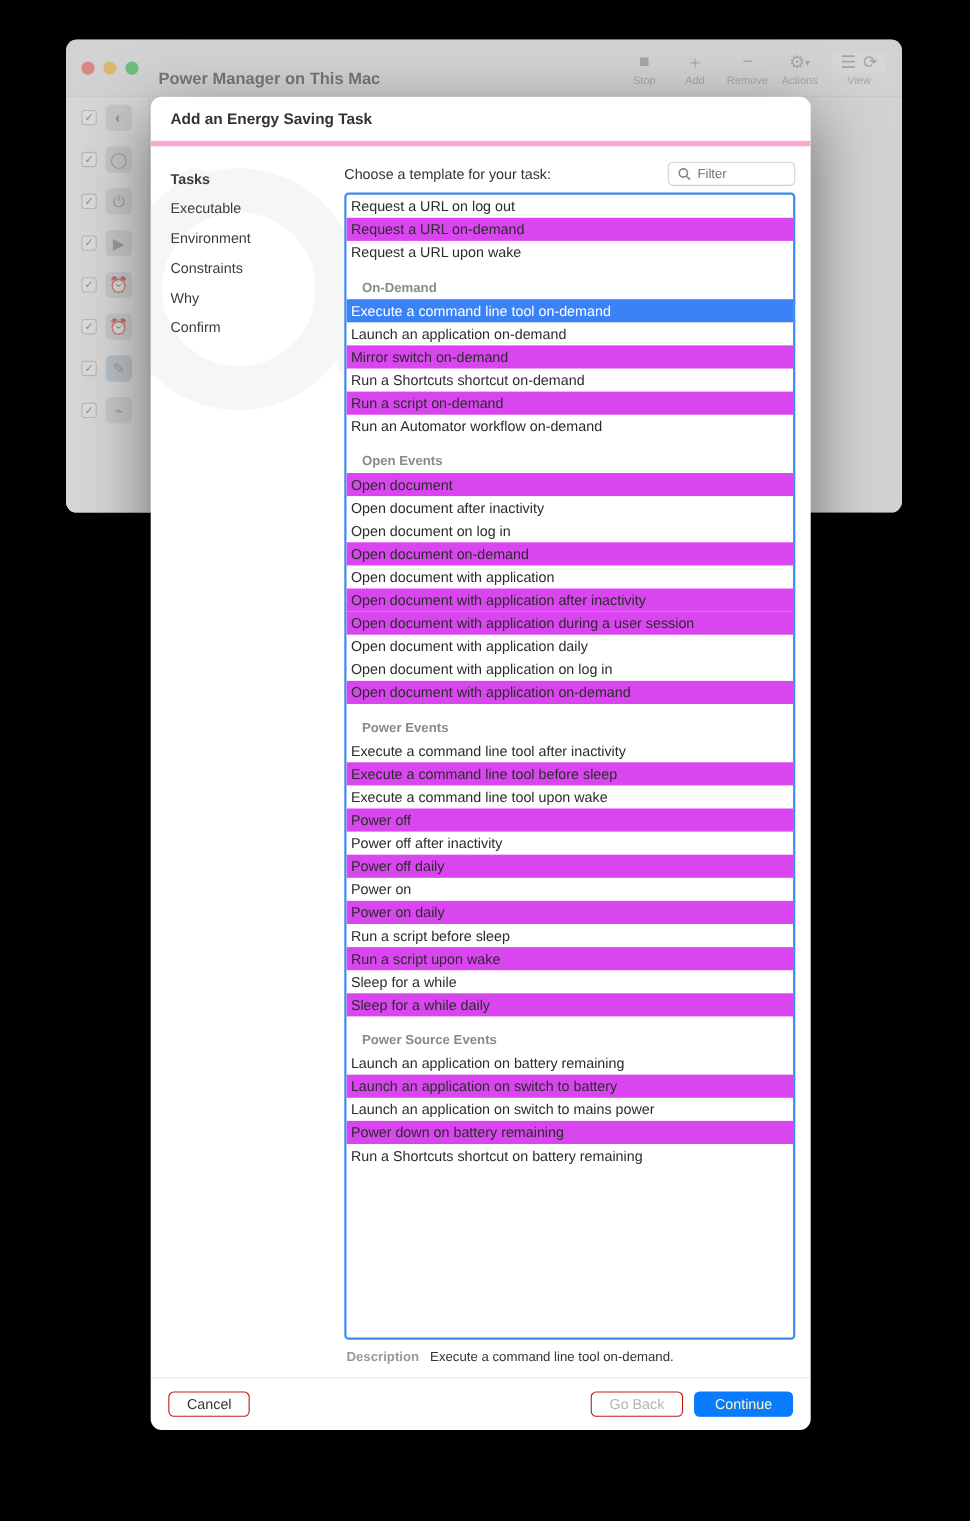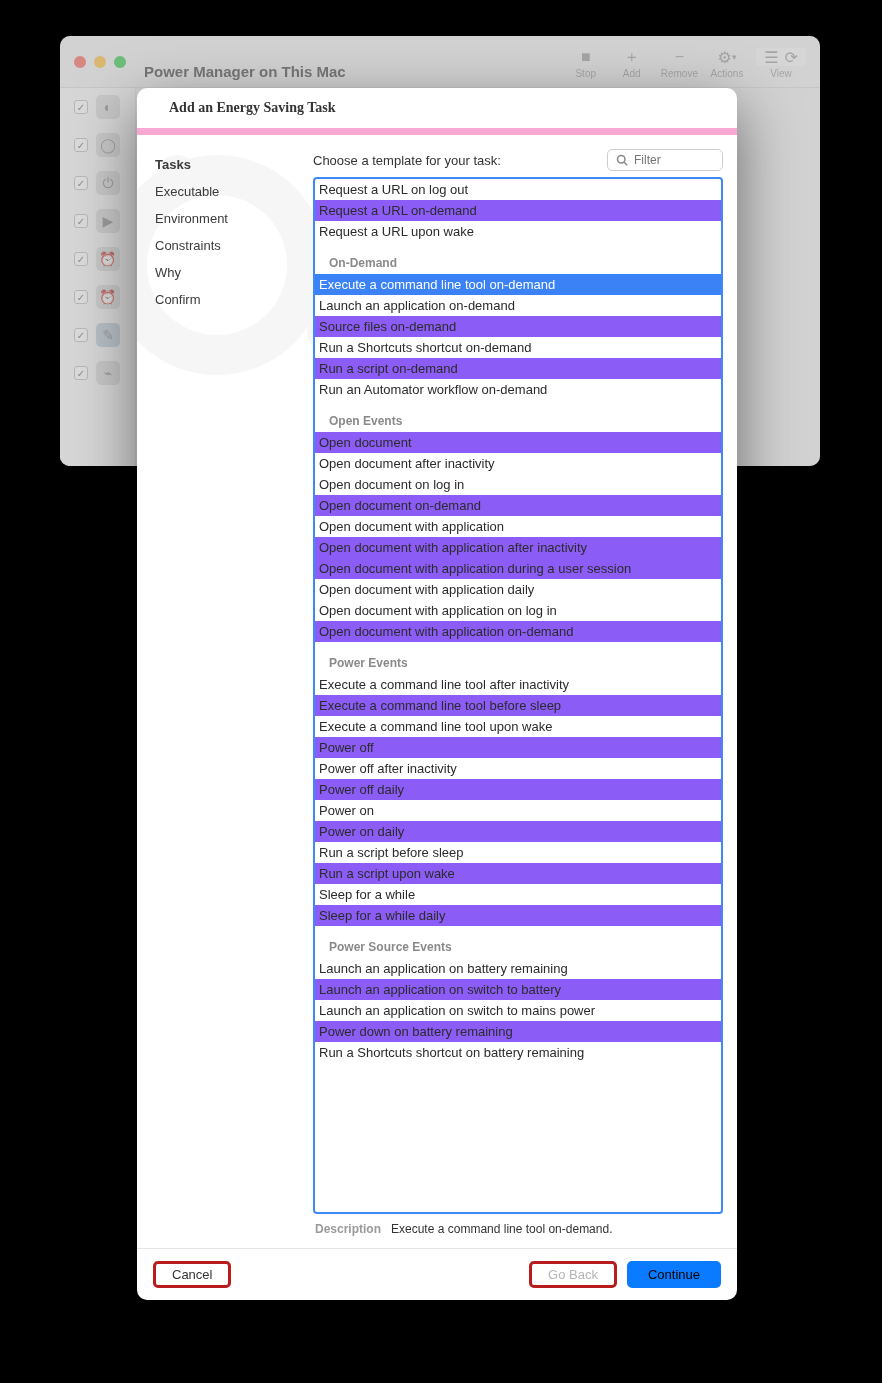--- a/index.html
+++ b/index.html
@@ -59,23 +59,23 @@
   position:absolute;
   left:137px; top:88px;
   width:600px; height:1212px;
   background:#fff;
   border-radius:10px;
   box-shadow:0 20px 60px rgba(0,0,0,.5);
   display:flex; flex-direction:column;
   overflow:hidden;
 }
 .sheet-header {
-  padding:12px 32px 12px;
-  border-bottom:7px solid #f9a8d4;
-  font-weight:600; font-size:14px;font-family:Liberation Serif, serif;
+  padding:12px 18px 12px;
+  border-bottom:5px solid #f9a8d4;
+  font-weight:600; font-size:14px;
 }
 .sheet-body {
   flex:1; display:flex; overflow:hidden;
   position:relative;
 }
 .watermark {
   position:absolute; left:-30px; top:-20px; width:280px; height:340px; z-index:0; opacity:.5;
 }
 .steps {
   width:172px; padding:16px 8px 8px 18px;
@@ -115,44 +115,44 @@
 .group-title {
   font-size:12px; font-weight:600; color:#8a8a8a;
   padding:14px 14px 4px;
 }
 .row {
   font-size:13px; color:#2b2b2b;
   padding:3px 4px;
   cursor:default;
   white-space:nowrap;
 }
-.row.alt { background:#8b5cf6; }
+.row.alt { background:#d946ef; }
 .row.sel { background:#3b82f6; color:#fff; }
 
 .desc-line{
   padding:8px 2px 4px; font-size:12px;
   display:flex; gap:10px;
 }
 .desc-line .lbl{ color:#9a9a9a; font-weight:600;}
 .desc-line .txt{ color:#333;}
 
 .sheet-footer {
   border-top:1px solid #e5e5e5;
   padding:12px 16px;
   display:flex; align-items:center; gap:10px;
 }
 .sheet-footer .spacer{ flex:1; }
 .btn {
   font-size:13px; padding:3px 16px;
-  border:3px solid #b91c1c; border-radius:5px;
+  border:1px solid #b91c1c; border-radius:5px;
   background:#fff; color:#333;
 }
 .btn.disabled { color:#b5b5b5; }
 .btn.primary {
-  background:#0a7aff; border-color:#0a7aff; color:#000000;
+  background:#0a7aff; border-color:#0a7aff; color:#fef9c3;
   padding:3px 18px;
 }
 </style>
 </head>
 <body>
 
 <div class="main-window">
   <div class="titlebar">
     <div class="traffic">
       <span class="tr-close"></span>
@@ -252,21 +252,21 @@
         </label>
       </div>
       <div class="listframe">
         <div class="listscroll" id="list">
             <div class="row">Request a URL on log out</div>
             <div class="row alt">Request a URL on-demand</div>
             <div class="row">Request a URL upon wake</div>
             <div class="group-title">On-Demand</div>
             <div class="row alt sel">Execute a command line tool on-demand</div>
             <div class="row">Launch an application on-demand</div>
-            <div class="row alt">Source files on-demand</div>
+            <div class="row alt">Mirror switch on-demand</div>
             <div class="row">Run a Shortcuts shortcut on-demand</div>
             <div class="row alt">Run a script on-demand</div>
             <div class="row">Run an Automator workflow on-demand</div>
             <div class="group-title">Open Events</div>
             <div class="row alt">Open document</div>
             <div class="row">Open document after inactivity</div>
             <div class="row">Open document on log in</div>
             <div class="row alt">Open document on-demand</div>
             <div class="row">Open document with application</div>
             <div class="row alt">Open document with application after inactivity</div>

